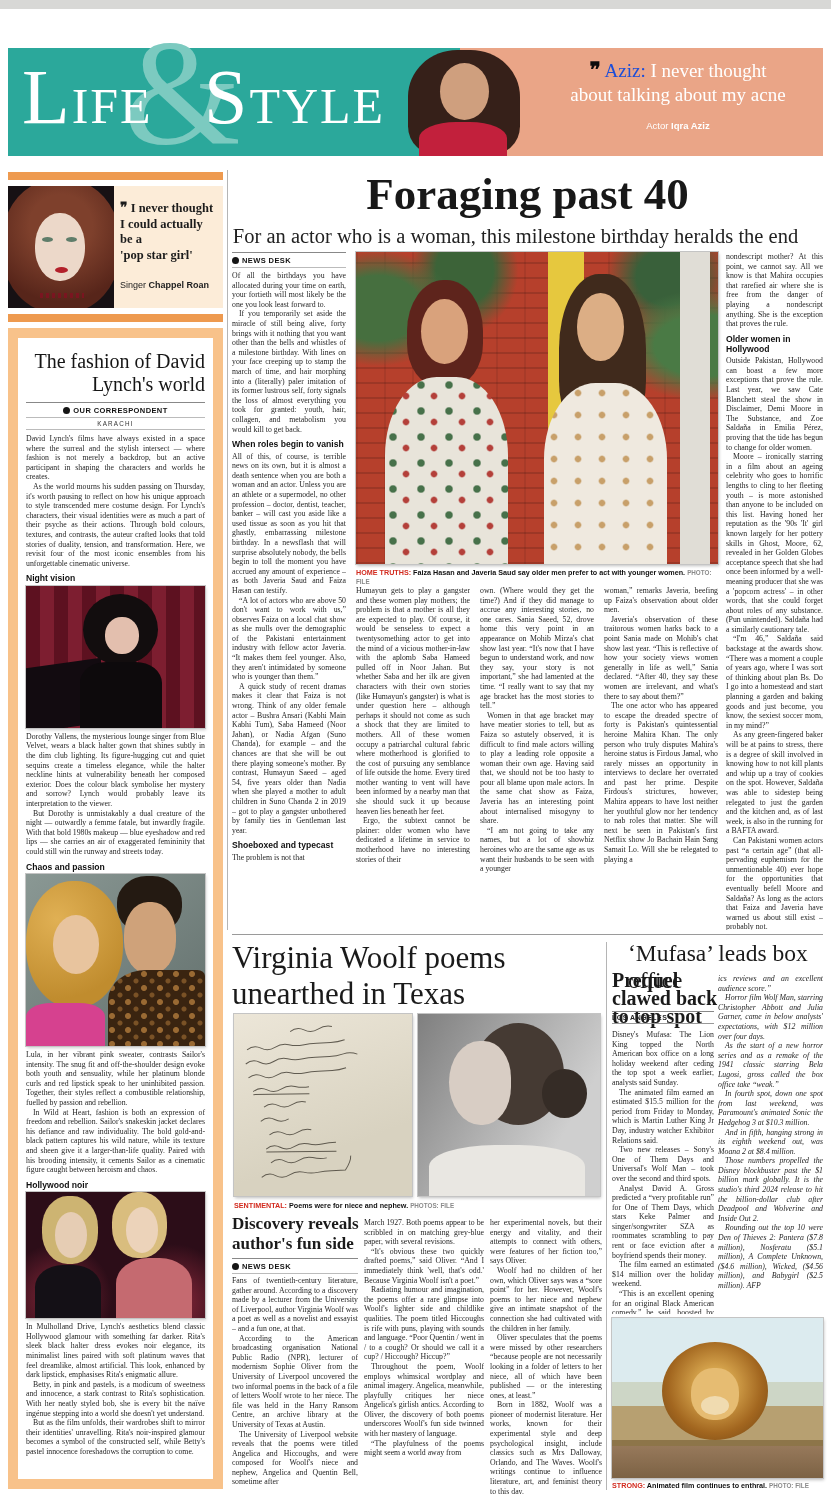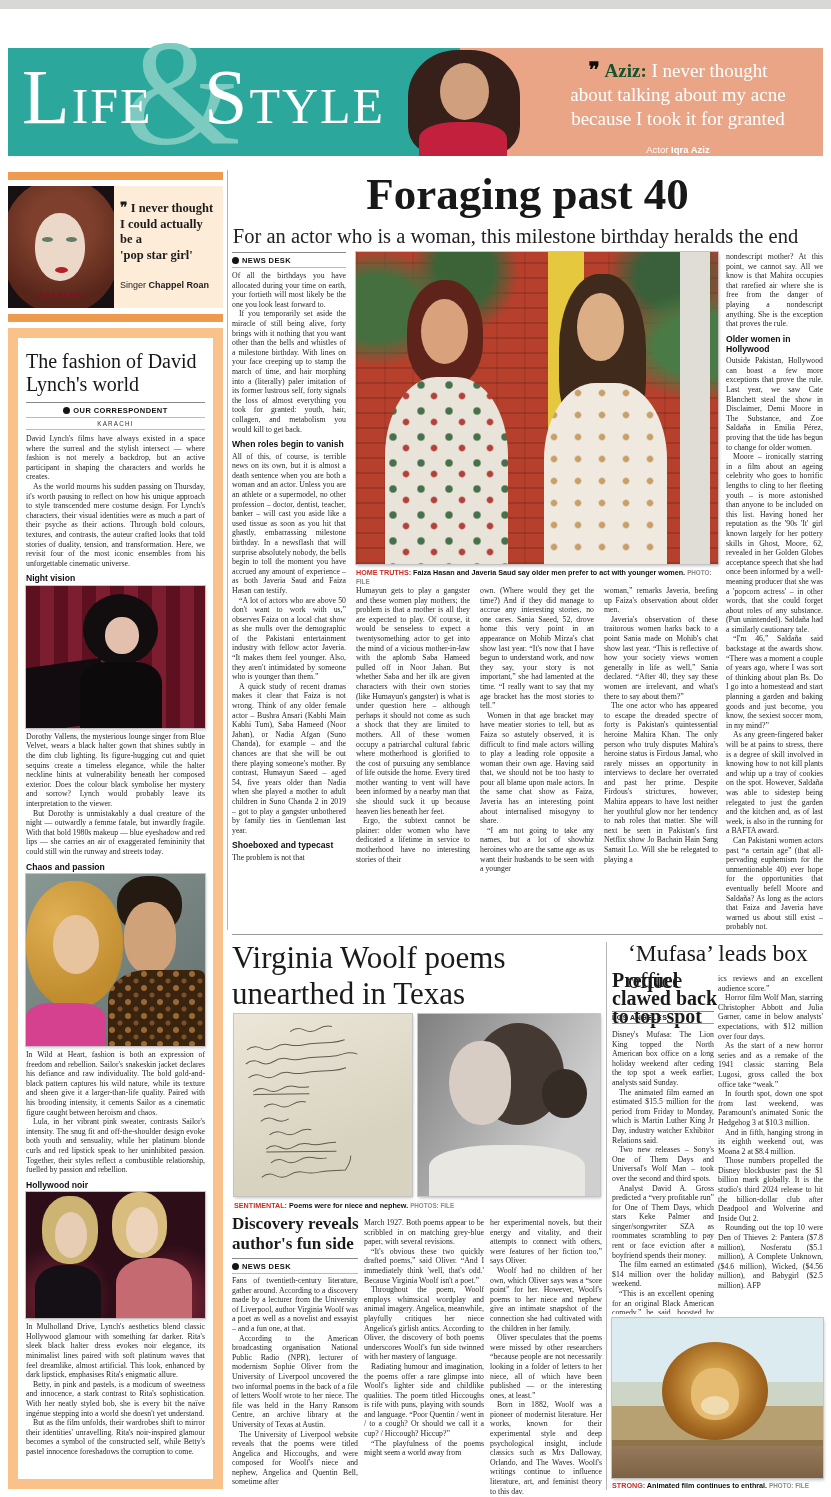--- a/index.html
+++ b/index.html
@@ -19,38 +19,38 @@
   .mast { left:8px; top:48px; width:815px; height:108px; }
   .mast-teal { position:absolute; left:0; top:0; width:452px; height:108px; background:#2ba89b; }
   .mast-salmon { position:absolute; left:452px; top:0; width:363px; height:108px; background:#eaa587; }
   .mast-amp { position:absolute; left:116px; top:-30px; font-size:150px; line-height:150px; color:#7ccac0; z-index:1; font-family:"Liberation Serif", serif; }
   .mast-word { display:inline-block; font-family:"Liberation Serif", serif; color:#fff; font-size:50px; line-height:86px; letter-spacing:2px; z-index:2; position:absolute; }
   .mast-word::first-letter { font-size:78px; }
   .mast-life { left:14px; top:6px; }
   .mast-style { left:196px; top:6px; }
   .mast-quote { position:absolute; left:524px; top:10px; width:292px; text-align:center; color:#fff; font-size:19px; line-height:24px; z-index:3; }
   .mast-quote .qmark { color:#0d0d0d; font-weight:bold; font-size:21px; }
-  .mast-quote .speaker { color:#14532d; font-weight:bold; }
+  .mast-quote .speaker { color:#1d4ed8; font-weight:normal; }
   .mast-attrib { margin-top:7px; font-family:"Liberation Sans", sans-serif; font-size:9.5px; color:#fff; }
   .mast-attrib b { font-weight:bold; }
 
   
   .photo { position:absolute; overflow:hidden; background:#999; box-shadow:0 0 0 1px #c4c4c4, 1px 2px 3px rgba(0,0,0,.25); }
   .photo > div { position:absolute; }
 
   
   .obar { left:8px; width:215px; height:8px; background:#ee9a4f; }
   .roan-box { left:8px; top:186px; width:215px; height:122px; background:#fcecd8; }
   .roan-q { position:absolute; left:112px; top:14px; width:97px; font-weight:bold; font-size:12.5px; line-height:15.5px; color:#1c1c1c; }
   .roan-q .qmark { font-size:14px; }
   .roan-attrib { position:absolute; left:112px; top:94px; font-family:"Liberation Sans", sans-serif; font-size:9px; color:#222; }
 
   .lynch-panel { left:8px; top:328px; width:215px; height:1161px; background:#f8c28a; }
   .lynch-inner { position:absolute; left:10px; top:10px; width:195px; height:1141px; background:#fff; padding:8px 8px 6px; overflow:hidden; }
-  .lynch-title { font-size:20px; line-height:23px; text-align:left; color:#161616; margin:4px 0 6px; font-weight:normal; }
+  .lynch-title { font-size:20px; line-height:23px; text-align:right; color:#161616; margin:4px 0 6px; font-weight:normal; }
 
   .byline { font-family:"Liberation Sans", sans-serif; font-weight:bold; font-size:7.5px; letter-spacing:.4px; color:#111;
             border-top:1px solid #888; border-bottom:1px solid #bbb; padding:2.5px 0; margin-bottom:3px;
             display:flex; align-items:center; gap:3px; }
   .byline.center { justify-content:center; }
   .globe { width:7px; height:7px; min-width:7px; background:#151515; border-radius:50%; display:inline-block; }
   .datesub { font-family:"Liberation Sans", sans-serif; font-size:6.3px; letter-spacing:1.2px; text-align:center; color:#333;
              border-bottom:1px solid #bbb; padding:1px 0 2px; margin:-2px 0 4px; }
 
   .bodytext p { font-size:7.8px; line-height:9.6px; text-align:justify; color:#1f1f1f; }
@@ -175,21 +175,20 @@
       <div class="iq-face"></div>
       <div class="iq-top"></div>
     </div>
     <div class="mast-quote">
       <div>
         <span class="qmark">❞</span>
         <span class="speaker">Aziz:</span>
         <span>I never thought</span>
       </div>
       <div>about talking about my acne</div>
-      <div>because I took it for granted</div>
       <div class="mast-attrib">
         <span>Actor </span><b>Iqra Aziz</b>
       </div>
     </div>
   </div>
 
   <div class="abs obar" style="top:172px"></div>
   <div class="abs roan-box">
     <div class="photo img-roan">
       <div class="cr-hair"></div>
@@ -232,22 +231,22 @@
       <p>But Dorothy is unmistakably a dual creature of the night — outwardly a femme fatale, but inwardly fragile. With that bold 1980s makeup — blue eyeshadow and red lips — she carries an air of exaggerated femininity that could still win the runway and streets today.</p>
       <h4 class="subhd">Chaos and passion</h4>
       <div class="limg img-wh">
         <div class="wh-lh"></div>
         <div class="wh-lf"></div>
         <div class="wh-lt"></div>
         <div class="wh-sh"></div>
         <div class="wh-sf"></div>
         <div class="wh-jk"></div>
       </div>
+      <p>Lula, in her vibrant pink sweater, contrasts Sailor's intensity. The snug fit and off-the-shoulder design evoke both youth and sensuality, while her platinum blonde curls and red lipstick speak to her uninhibited passion. Together, their styles reflect a combustible relationship, fuelled by passion and rebellion.</p>
       <p>In Wild at Heart, fashion is both an expression of freedom and rebellion. Sailor's snakeskin jacket declares his defiance and raw individuality. The bold gold-and-black pattern captures his wild nature, while its texture and sheen give it a larger-than-life quality. Paired with his brooding intensity, it cements Sailor as a cinematic figure caught between heroism and chaos.</p>
-      <p>Lula, in her vibrant pink sweater, contrasts Sailor's intensity. The snug fit and off-the-shoulder design evoke both youth and sensuality, while her platinum blonde curls and red lipstick speak to her uninhibited passion. Together, their styles reflect a combustible relationship, fuelled by passion and rebellion.</p>
       <h4 class="subhd">Hollywood noir</h4>
       <div class="limg img-mh">
         <div class="mh-h1"></div>
         <div class="mh-f1"></div>
         <div class="mh-t1"></div>
         <div class="mh-h2"></div>
         <div class="mh-f2"></div>
         <div class="mh-t2"></div>
       </div>
       <p>In Mulholland Drive, Lynch's aesthetics blend classic Hollywood glamour with something far darker. Rita's sleek black halter dress evokes noir elegance, its minimalist lines paired with soft platinum waves that feel dreamlike, almost artificial. This look, enhanced by dark lipstick, emphasises Rita's enigmatic allure.</p>
@@ -353,43 +352,43 @@
     </div>
   </div>
   <div class="abs fcol bodytext" style="left:232px; top:1276px; width:126px; height:216px;">
     <p>Fans of twentieth-century literature, gather around. According to a discovery made by a lecturer from the University of Liverpool, author Virginia Woolf was a poet as well as a novelist and essayist – and a fun one, at that.</p>
     <p>According to the American broadcasting organisation National Public Radio (NPR), lecturer of modernism Sophie Oliver from the University of Liverpool uncovered the two informal poems in the back of a file of letters Woolf wrote to her niece. The file was held in the Harry Ransom Centre, an archive library at the University of Texas at Austin.</p>
     <p>The University of Liverpool website reveals that the poems were titled Angelica and Hiccoughs, and were composed for Woolf's niece and nephew, Angelica and Quentin Bell, sometime after</p>
   </div>
   <div class="abs fcol bodytext" style="left:364px; top:1218px; width:120px; height:276px;">
     <p>March 1927. Both poems appear to be scribbled in on matching grey-blue paper, with several revisions.</p>
     <p>“It's obvious these two quickly drafted poems,” said Oliver. “And I immediately think 'well, that's odd.' Because Virginia Woolf isn't a poet.”</p>
+    <p>Radiating humour and imagination, the poems offer a rare glimpse into Woolf's lighter side and childlike qualities. The poem titled Hiccoughs is rife with puns, playing with sounds and language. “Poor Quentin / went in / to a cough? Or should we call it a cup? / Hiccough? Hiccup?”</p>
     <p>Throughout the poem, Woolf employs whimsical wordplay and animal imagery. Angelica, meanwhile, playfully critiques her niece Angelica's girlish antics. According to Oliver, the discovery of both poems underscores Woolf's fun side twinned with her mastery of language.</p>
-    <p>Radiating humour and imagination, the poems offer a rare glimpse into Woolf's lighter side and childlike qualities. The poem titled Hiccoughs is rife with puns, playing with sounds and language. “Poor Quentin / went in / to a cough? Or should we call it a cup? / Hiccough? Hiccup?”</p>
     <p>“The playfulness of the poems might seem a world away from</p>
   </div>
   <div class="abs fcol bodytext" style="left:490px; top:1218px; width:112px; height:276px;">
     <p>her experimental novels, but their energy and vitality, and their attempts to connect with others, were features of her fiction too,” says Oliver.</p>
     <p>Woolf had no children of her own, which Oliver says was a “sore point” for her. However, Woolf's poems to her niece and nephew give an intimate snapshot of the connection she had cultivated with the children in her family.</p>
     <p>Oliver speculates that the poems were missed by other researchers “because people are not necessarily looking in a folder of letters to her niece, all of which have been published — or the interesting ones, at least.”</p>
     <p>Born in 1882, Woolf was a pioneer of modernist literature. Her works, known for their experimental style and deep psychological insight, include classics such as Mrs Dalloway, Orlando, and The Waves. Woolf's writings continue to influence literature, art, and feminist theory to this day.</p>
   </div>
 
   <h2 class="abs m-headline">‘Mufasa’ leads box office</h2>
   <h3 class="abs m-sub">Prequel clawed back to top spot</h3>
   <div class="abs m-dateline">LOS ANGELES</div>
   <div class="abs fcol bodytext" style="left:612px; top:1030px; width:102px; height:284px;">
     <p>Disney's Mufasa: The Lion King topped the North American box office on a long holiday weekend after ceding the top spot a week earlier, analysts said Sunday.</p>
     <p>The animated film earned an estimated $15.5 million for the period from Friday to Monday, which is Martin Luther King Jr Day, industry watcher Exhibitor Relations said.</p>
     <p>Two new releases – Sony's One of Them Days and Universal's Wolf Man – took over the second and third spots.</p>
     <p>Analyst David A. Gross predicted a “very profitable run” for One of Them Days, which stars Keke Palmer and singer/songwriter SZA as roommates scrambling to pay rent or face eviction after a boyfriend spends their money.</p>
     <p>The film earned an estimated $14 million over the holiday weekend.</p>
     <p>“This is an excellent opening for an original Black American comedy,” he said, boosted by “sensational crit-</p>
   </div>
-  <div class="abs fcol bodytext" style="left:718px; top:974px; width:105px; height:340px;">
+  <div class="abs fcol bodytext" style="left:718px; top:974px; width:105px; height:340px;font-style:italic;">
     <p>ics reviews and an excellent audience score.”</p>
     <p>Horror film Wolf Man, starring Christopher Abbott and Julia Garner, came in below analysts' expectations, with $12 million over four days.</p>
     <p>As the start of a new horror series and as a remake of the 1941 classic starring Bela Lugosi, gross called the box office take “weak.”</p>
     <p>In fourth spot, down one spot from last weekend, was Paramount's animated Sonic the Hedgehog 3 at $10.3 million.</p>
     <p>And in fifth, hanging strong in its eighth weekend out, was Moana 2 at $8.4 million.</p>
     <p>Those numbers propelled the Disney blockbuster past the $1 billion mark globally. It is the studio's third 2024 release to hit the billion-dollar club after Deadpool and Wolverine and Inside Out 2.</p>
     <p>Rounding out the top 10 were Den of Thieves 2: Pantera ($7.8 million), Nosferatu ($5.1 million), A Complete Unknown, ($4.6 million), Wicked, ($4.56 million), and Babygirl ($2.5 million). AFP</p>
   </div>
   <div class="photo img-lion">
     <div class="li-mane"></div>

